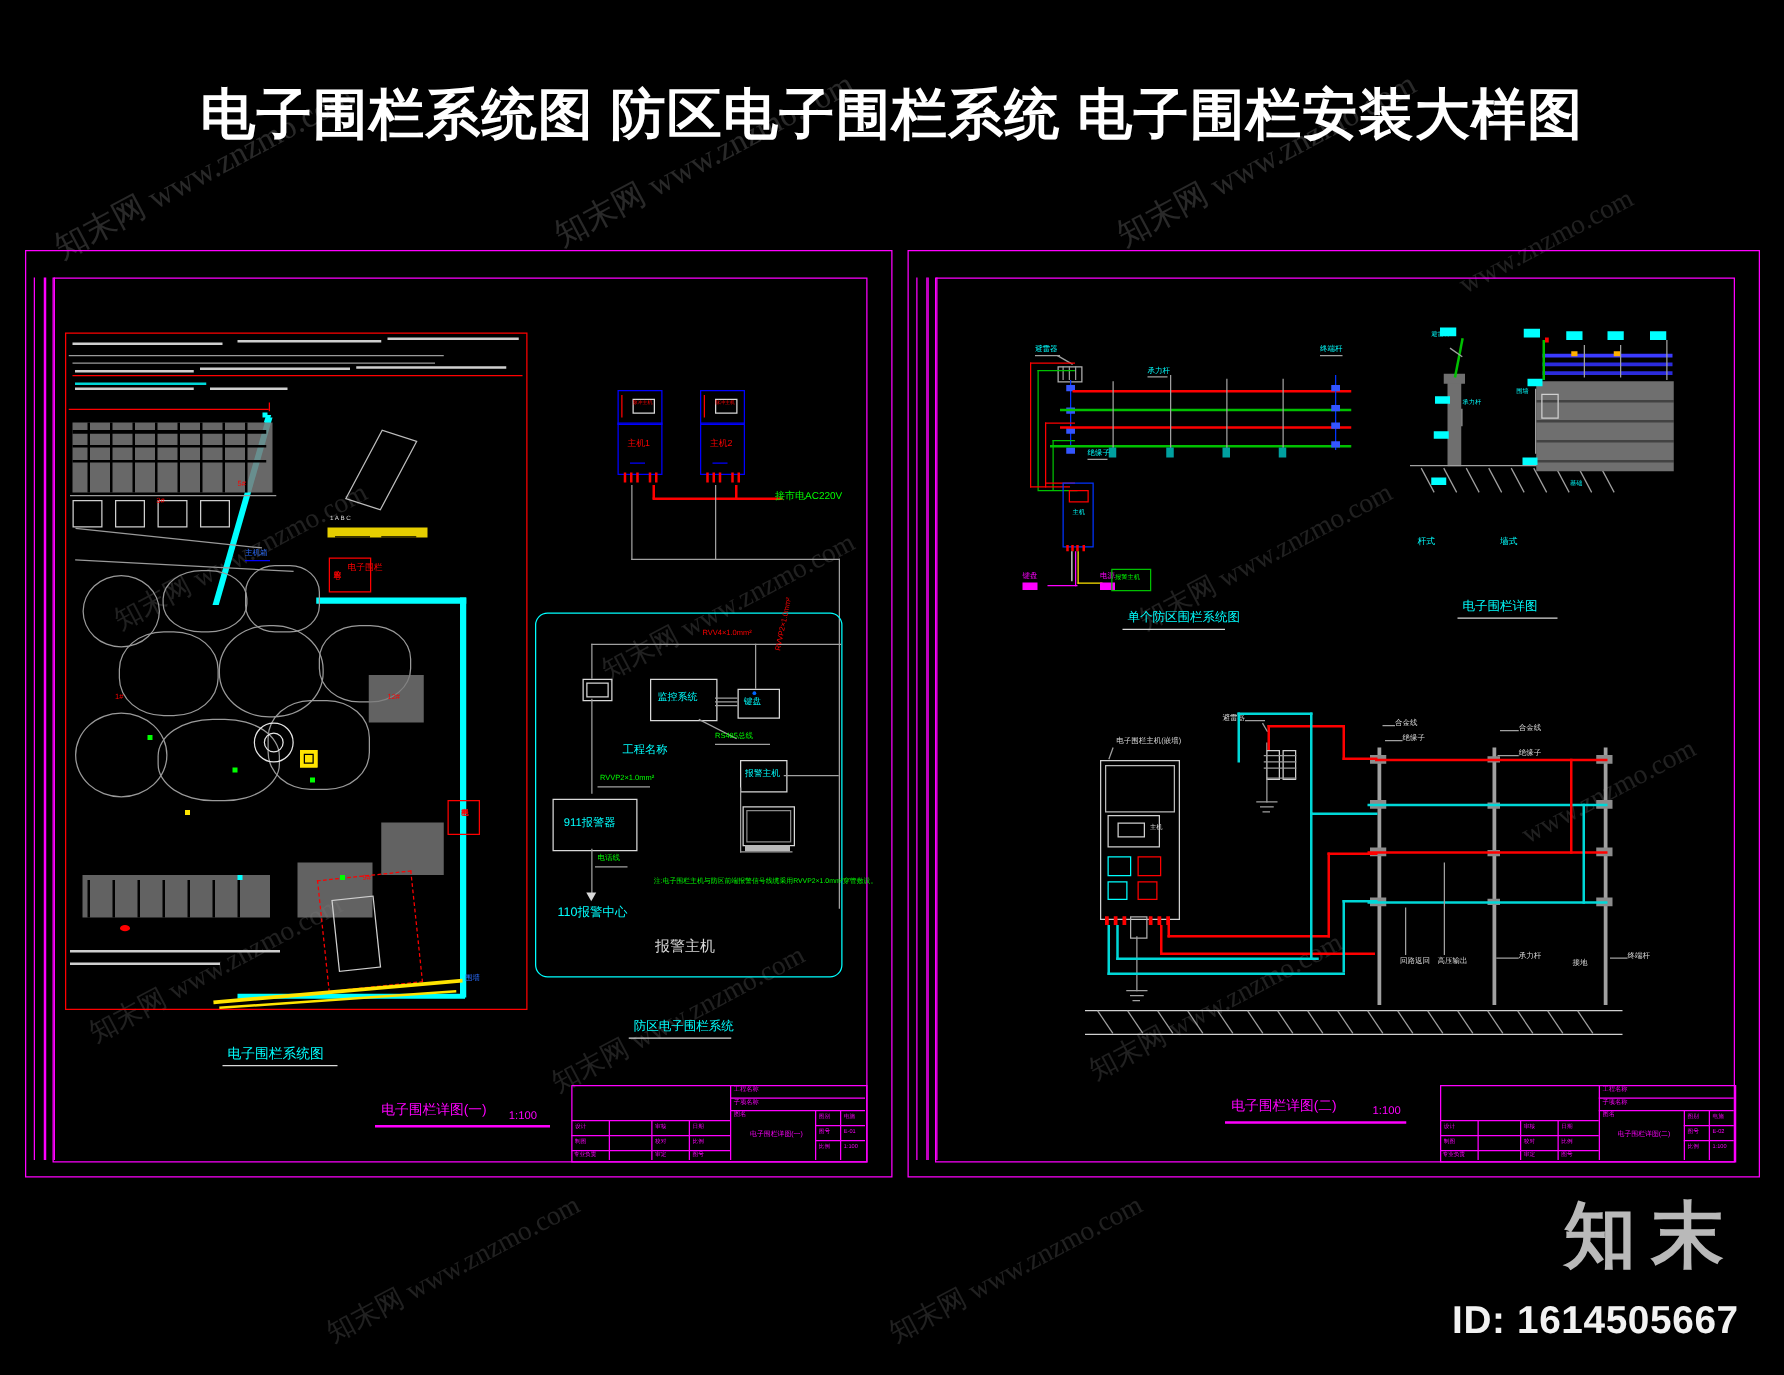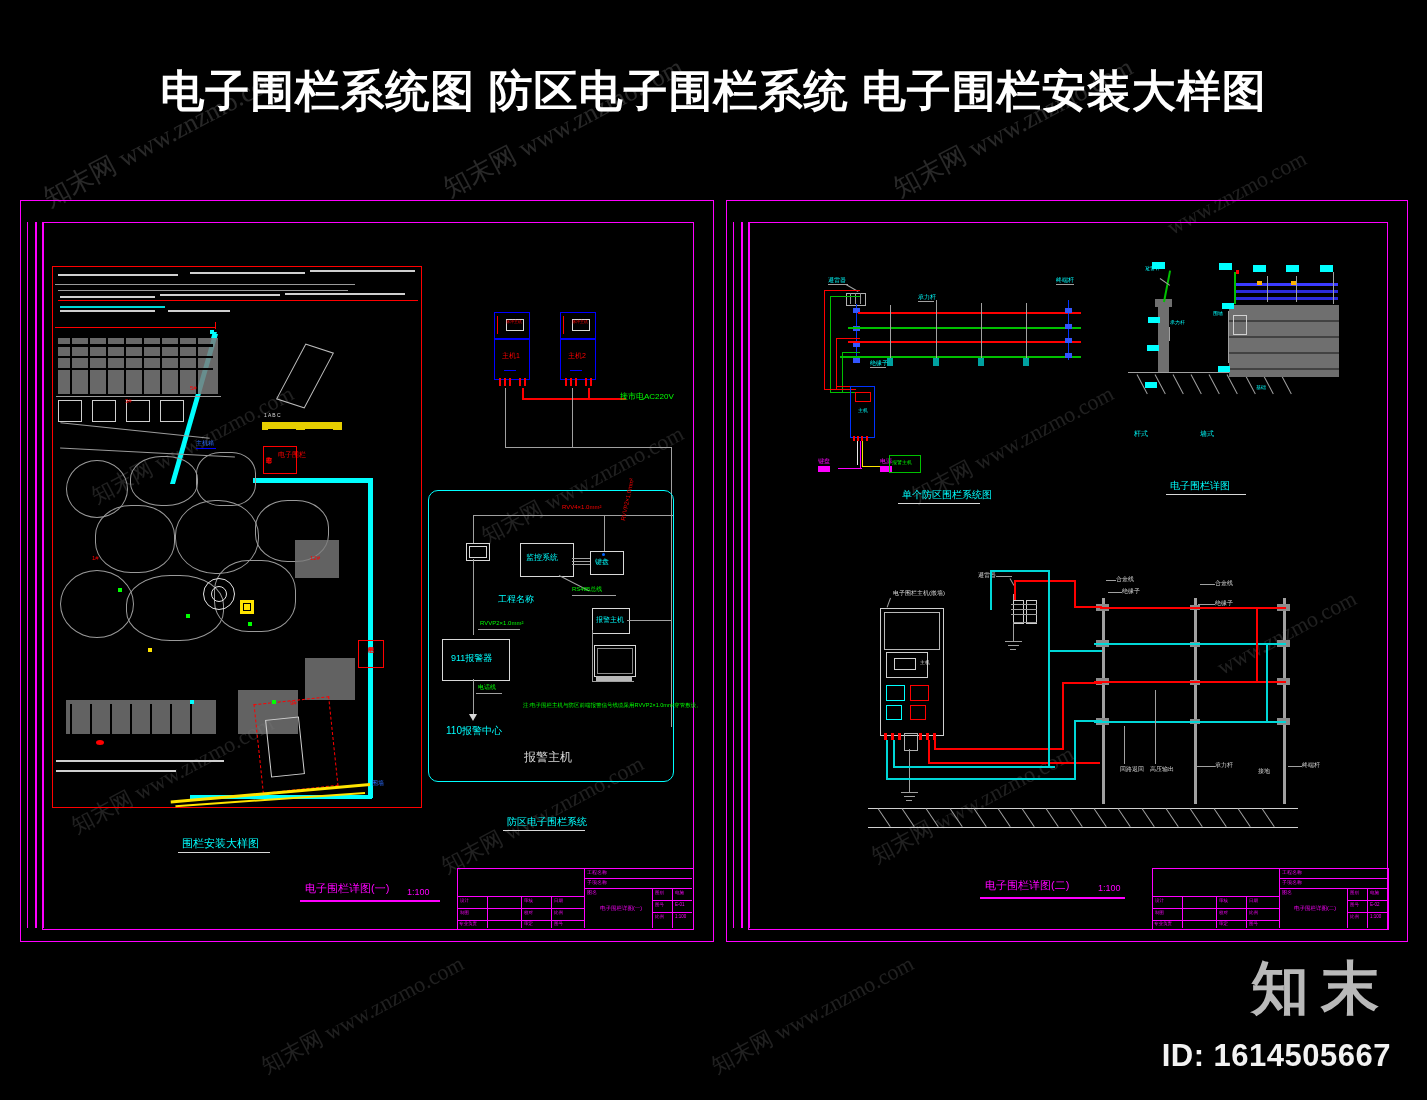--- a/index.html
+++ b/index.html
@@ -184,21 +184,21 @@
 <div class="bx" style="left:272px;top:700px;width:4px;height:4px;background:#00ff00;"></div>
 <div class="bx" style="left:148px;top:648px;width:4px;height:4px;background:#ffe400;"></div>
 <div class="bx" style="left:190px;top:700px;width:4px;height:4px;background:#00ffff;"></div>
 <div class="bx" style="left:96px;top:740px;width:8px;height:5px;background:#ff0000;border-radius:50%;"></div>
 <div class="txt rd" style="left:92px;top:555px;font-size:6px;">1#</div>
 <div class="txt rd" style="left:125px;top:398px;font-size:6px;">3#</div>
 <div class="txt rd" style="left:190px;top:385px;font-size:6px;">5#</div>
 <div class="txt rd" style="left:310px;top:555px;font-size:6px;">12#</div>
 <div class="txt rd" style="left:290px;top:700px;font-size:6px;">9#</div>
 
-<div class="txt cy" style="left:182px;top:838px;font-size:11px;">围栏安装大样图</div>
+<div class="txt cy" style="left:182px;top:838px;font-size:11px;">电子围栏系统图</div>
 <div class="ulabel" style="left:178px;top:852px;width:92px;"></div>
 
 <div class="bx" style="left:494px;top:312px;width:34px;height:26px;border:1.3px solid #0000ff;"></div>
 <div class="bx" style="left:494px;top:338px;width:34px;height:40px;border:1.3px solid #0000ff;"></div>
 <div class="bx" style="left:506px;top:319px;width:16px;height:10px;border:1px solid #d8d8d8;"></div>
 <div class="txt rd" style="left:506px;top:320px;font-size:4px;">脉冲主机</div>
 <div class="txt rd" style="left:502px;top:352px;font-size:7px;">主机1</div>
 <div class="ln" style="left:504px;top:370px;width:12px;height:1px;background:#0000ff;"></div>
 <div class="ln" style="left:497px;top:316px;width:1px;height:18px;background:#ff0000;"></div>
 

